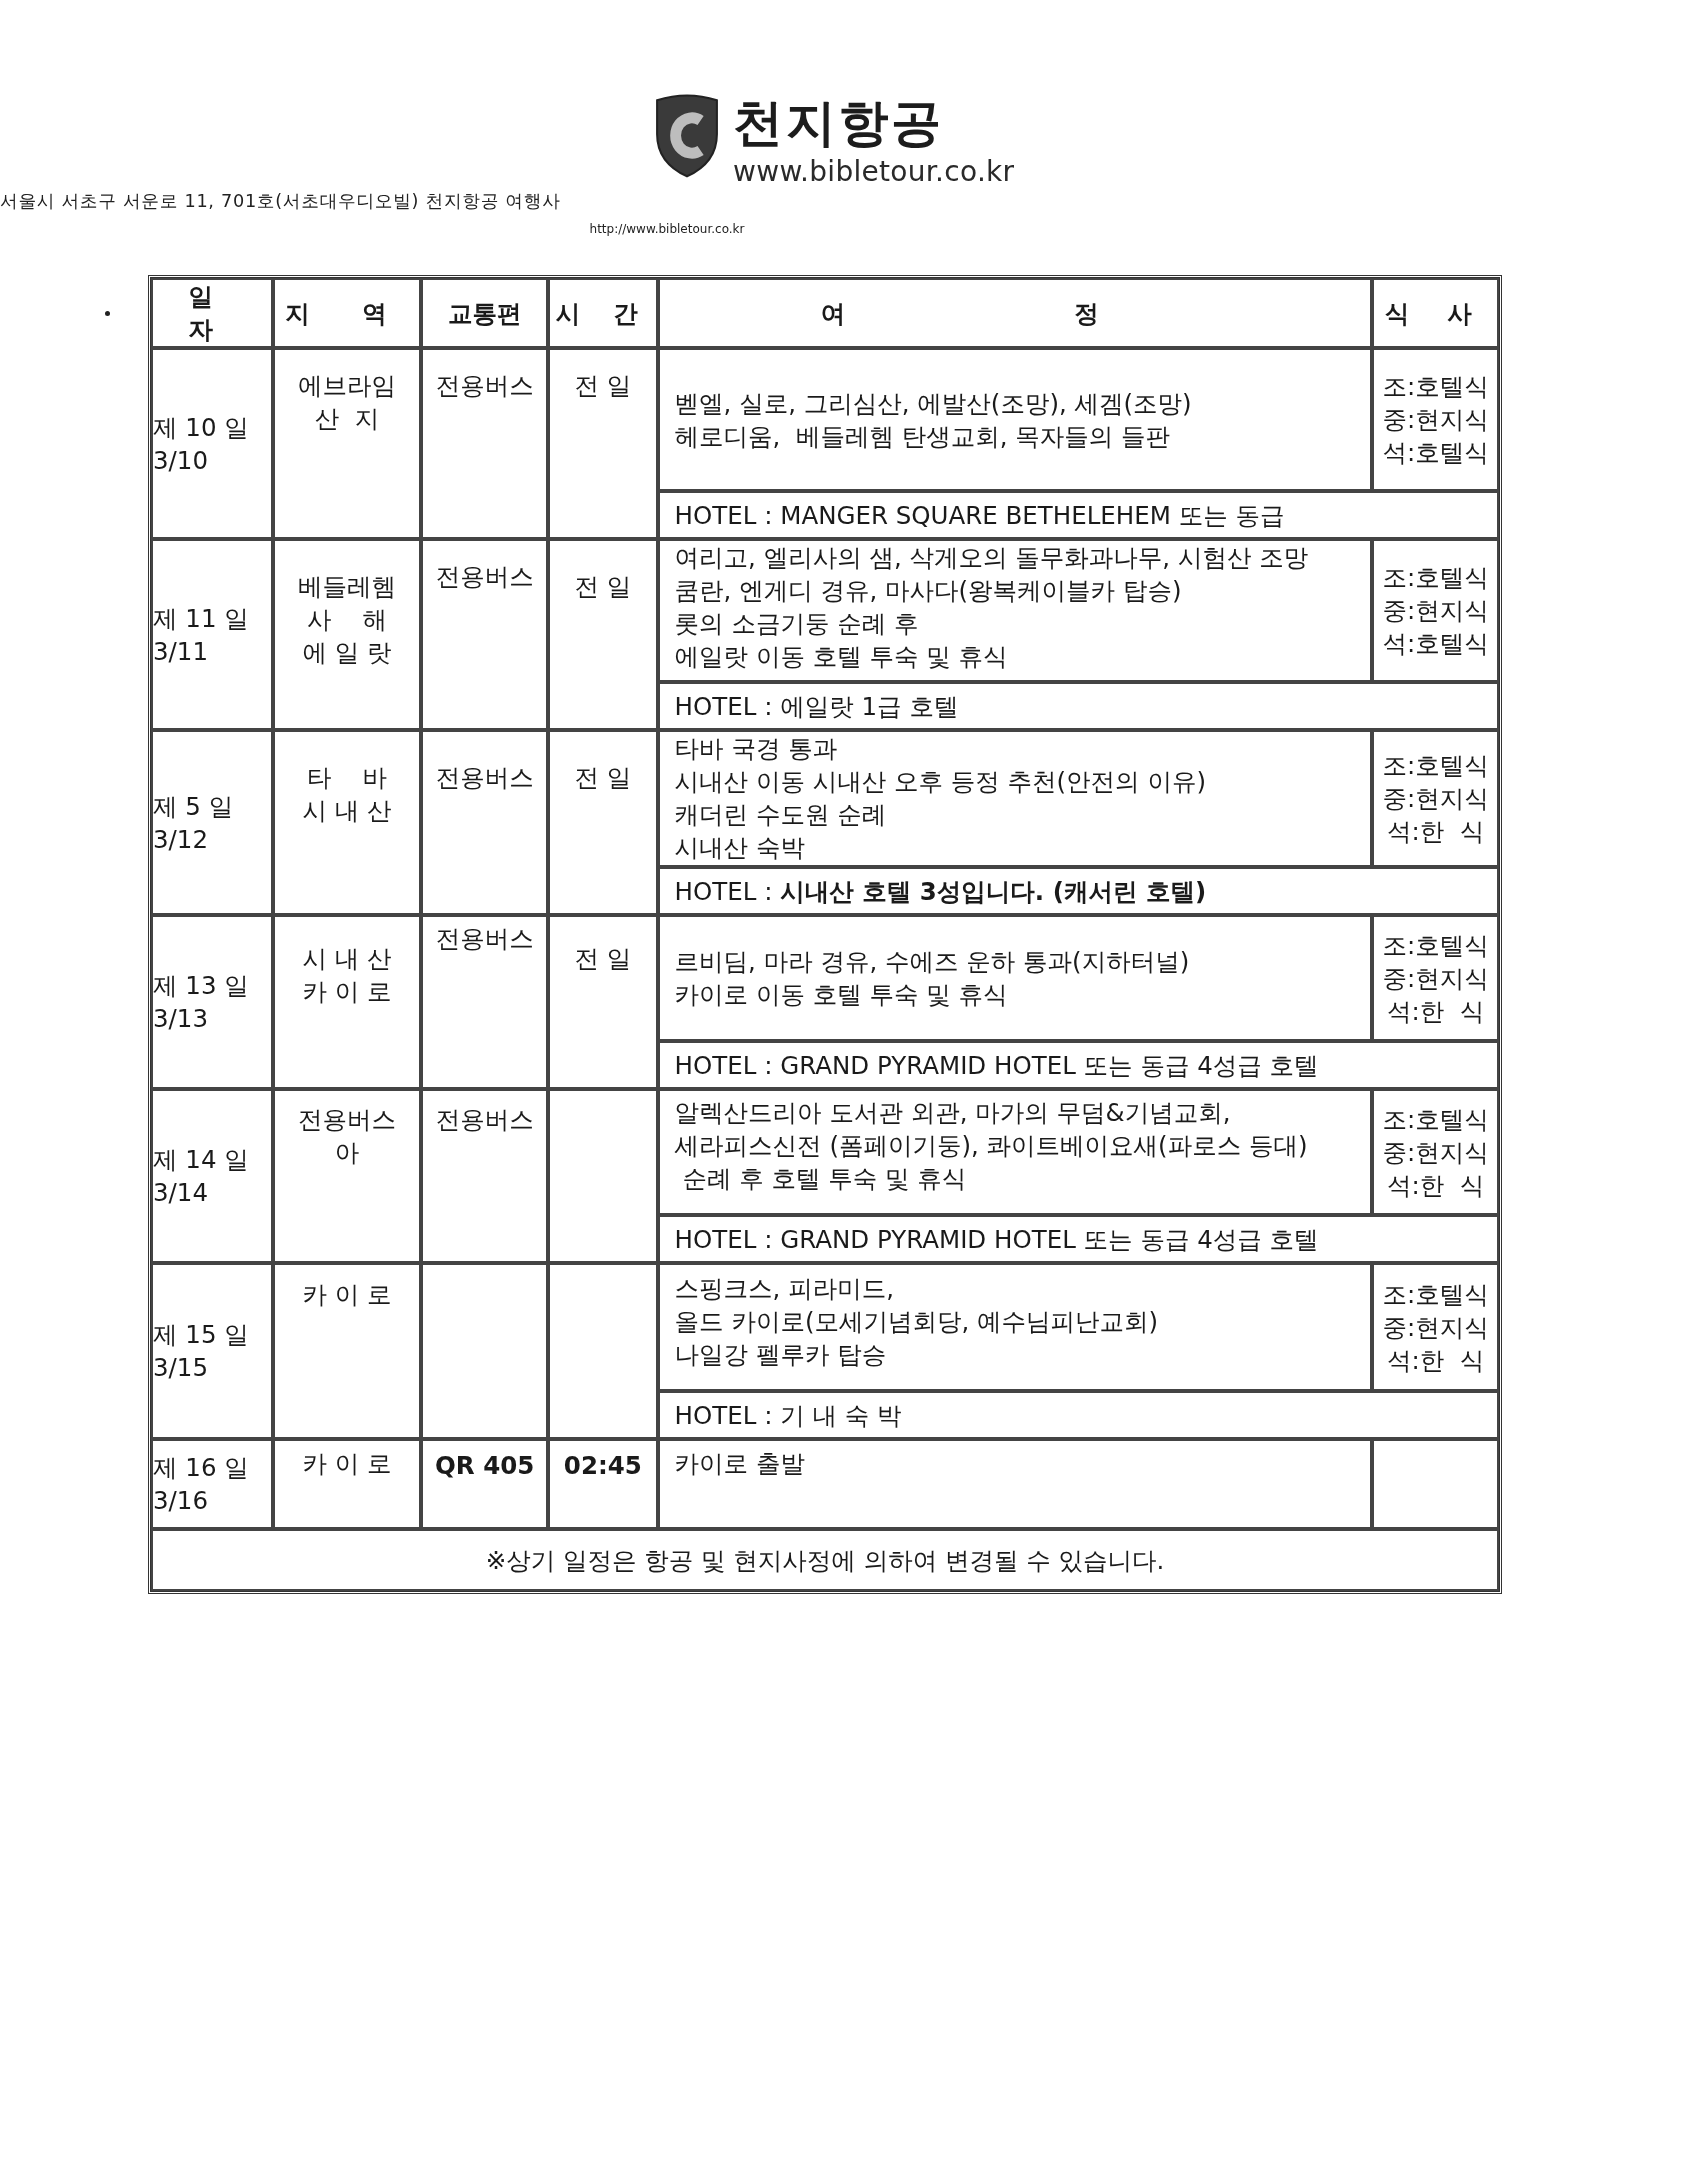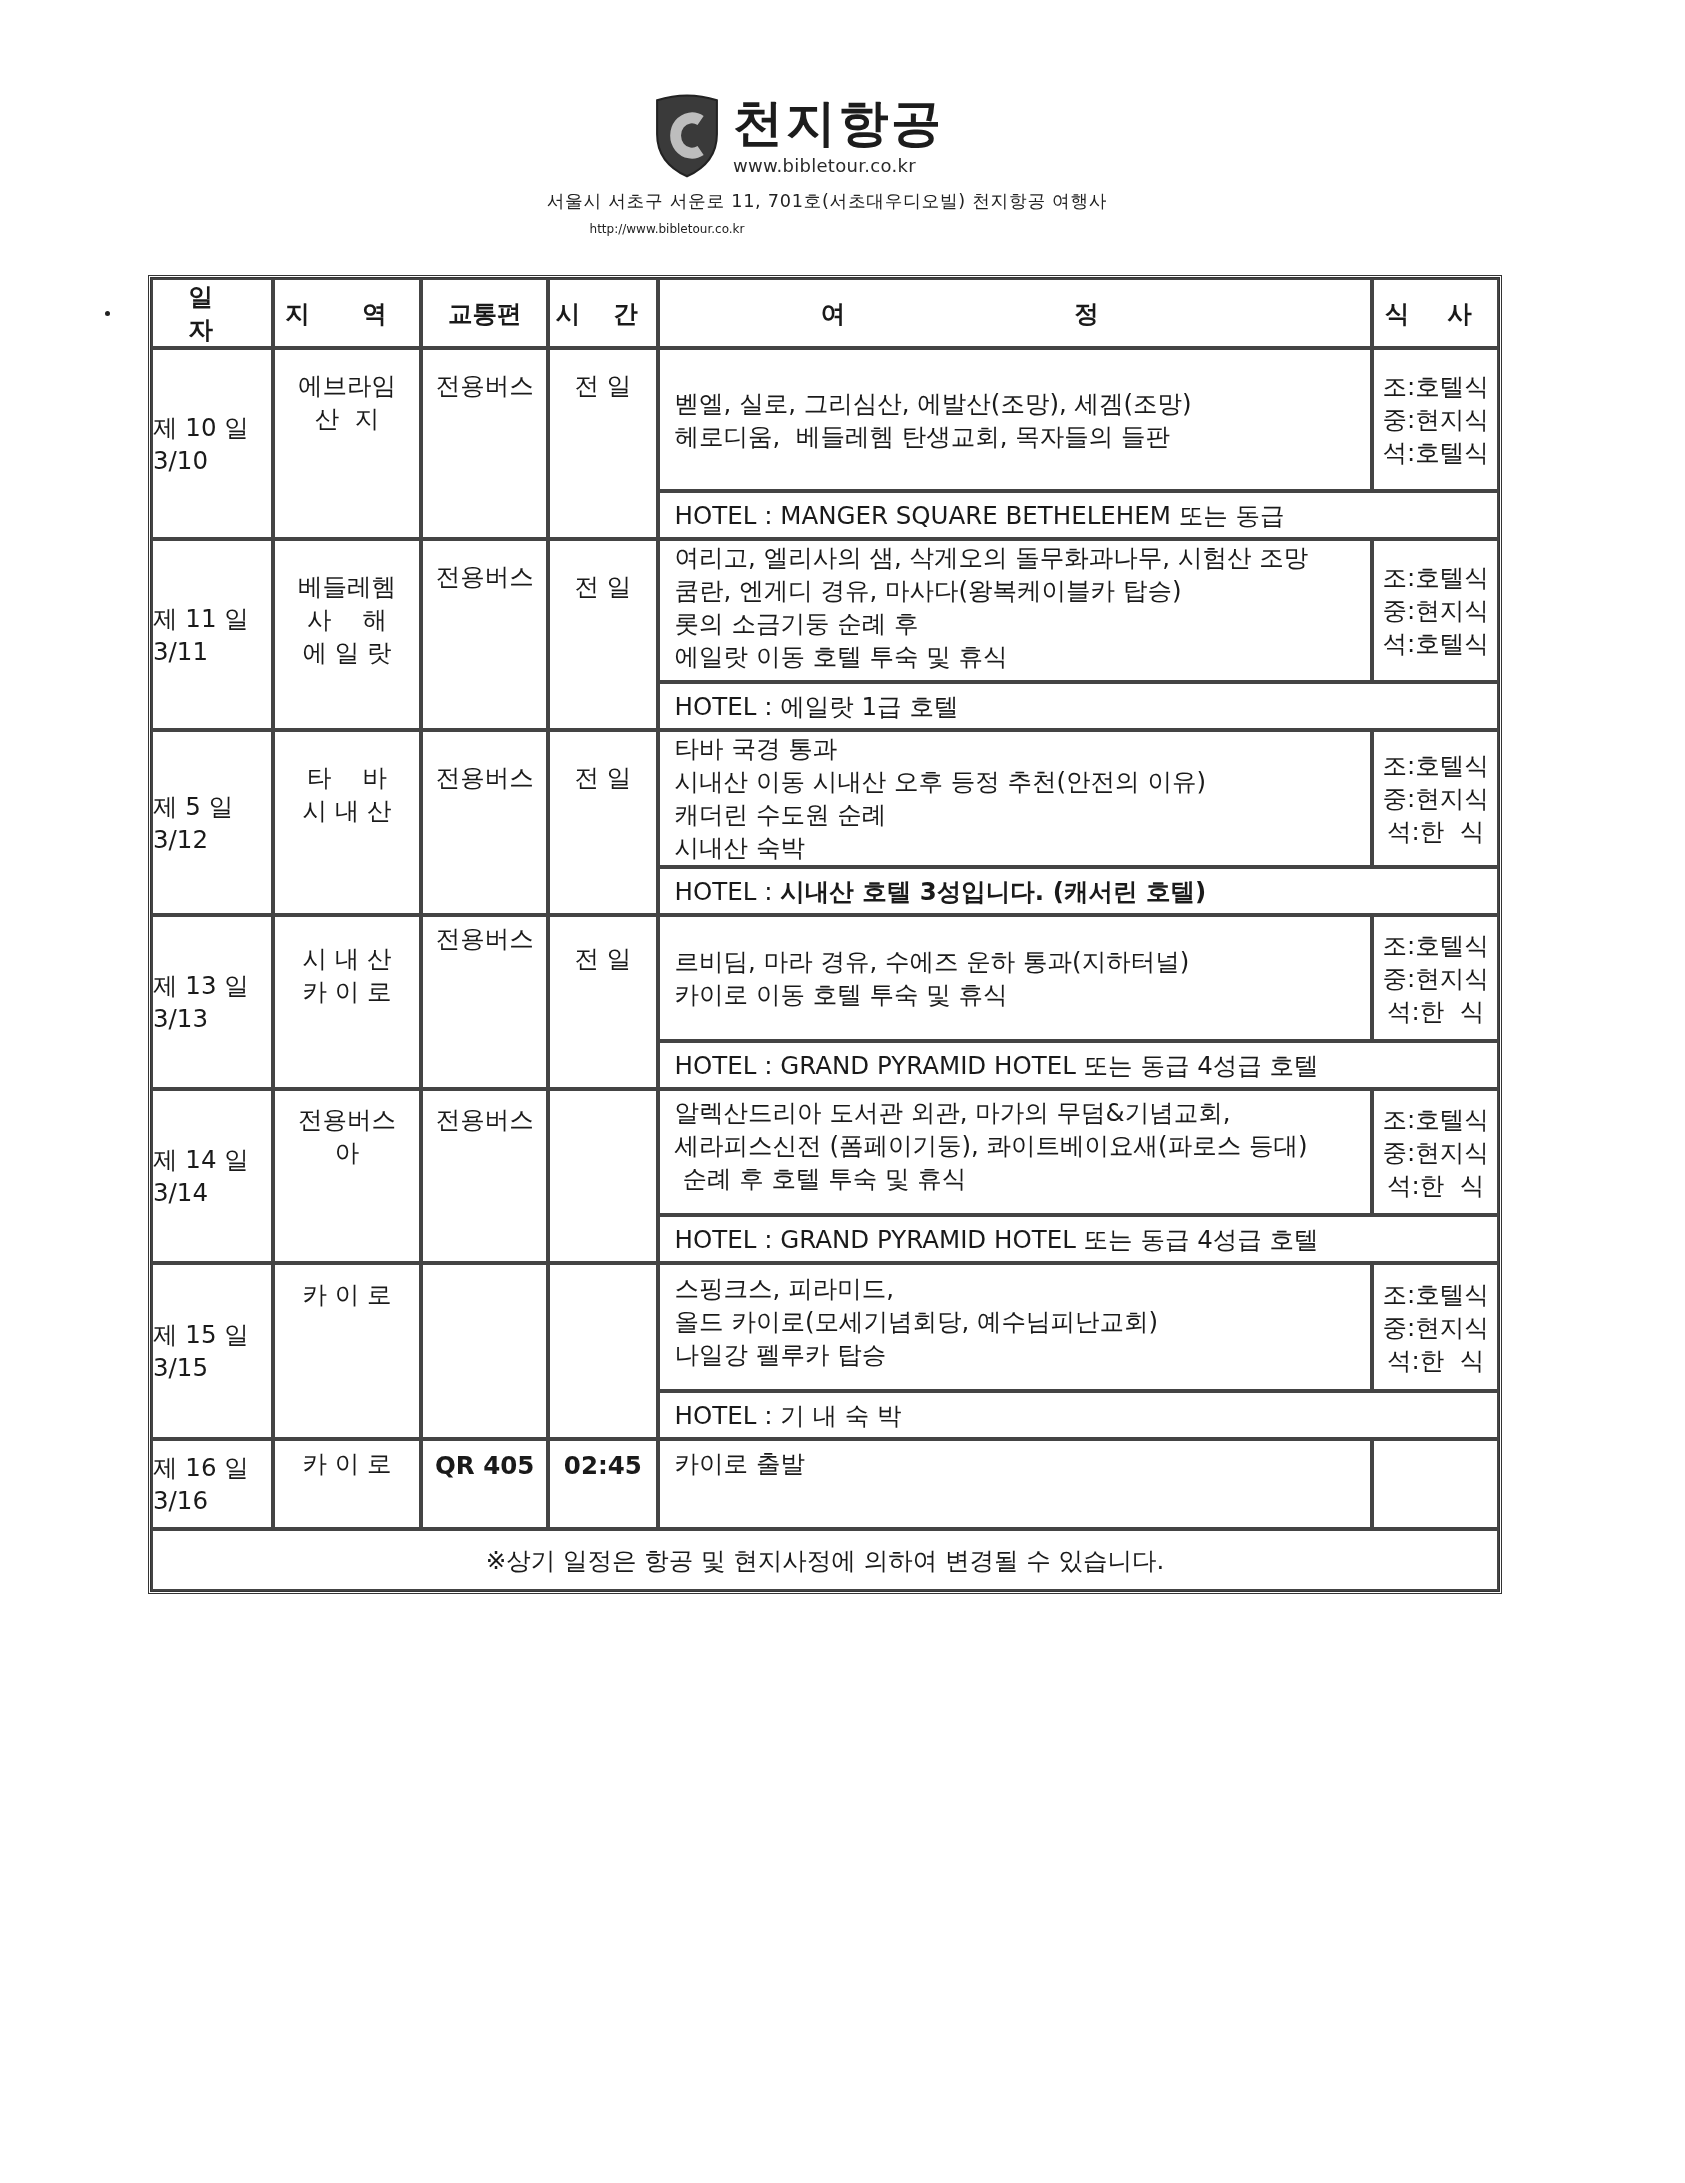--- a/index.html
+++ b/index.html
@@ -1,22 +1,22 @@
 <!DOCTYPE html>
 <html style="font-size:11px"><head>
 <meta charset="utf-8">
 <style>
   html, body { margin:0; padding:0; background:#ffffff; }
   body { width:1686px; height:2183px; position:relative; font-family:"DejaVu Sans","Liberation Sans",sans-serif; color:#1a1a1a; overflow:hidden; }
   .header { position:absolute; left:0; top:0; width:1686px; }
   .logo { position:absolute; left:653px; top:92px; width:354px; height:95px; }
   .shield { position:absolute; left:0; top:0; width:68px; height:87px; }
   .brand { position:absolute; left:80px; top:0px; font-size:50px; font-weight:bold; letter-spacing:2.7px; color:#1c1c1c; line-height:63px; }
-  .brand-url { position:absolute; left:80px; top:63px; font-size:18px; color:#2a2a2a; letter-spacing:0.3px; }
-  .addr { position:absolute; left:0; width:1654px; text-align:center; top:189px; font-size:17.7px; color:#222; letter-spacing:0.7px; }
+  .brand-url { position:absolute; left:80px; top:63px; font-size:28px; color:#2a2a2a; letter-spacing:0.3px; }
+  .addr { position:absolute; left:0; width:1654px; top:189px; font-size:17.7px; color:#222; letter-spacing:0.7px; }
   .url2 { position:absolute; left:0; width:1334px; text-align:center; top:222px; font-size:12px; color:#222; }
   .dot { position:absolute; left:105px; top:311px; width:5.4px; height:5.4px; border-radius:50%; background:#222; }
 
   table.itin { position:absolute; left:148px; top:275px; width:1354px; border-collapse:separate; border-spacing:0; border:3.4px double #333; }
   table.itin td { border:2px double #444; vertical-align:top; font-size:24.5px; line-height:33px; padding:0; }
   .th { height:60px; text-align:center; vertical-align:middle !important; font-weight:bold; font-size:24.5px; }
   .spaced { letter-spacing:0.9em; }
   .c-date { width:117px; vertical-align:middle !important; }
   .c-region { width:144px; text-align:center; }
   .c-trans { width:122px; text-align:center; }

